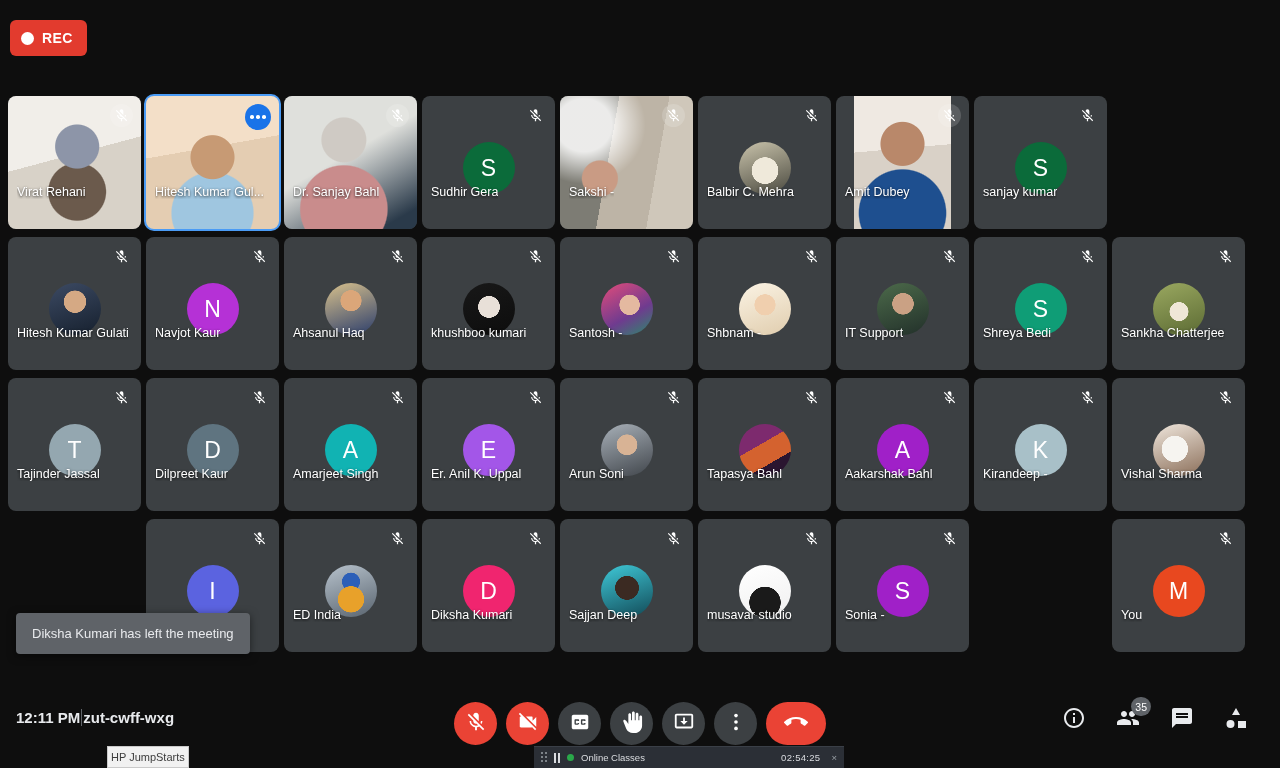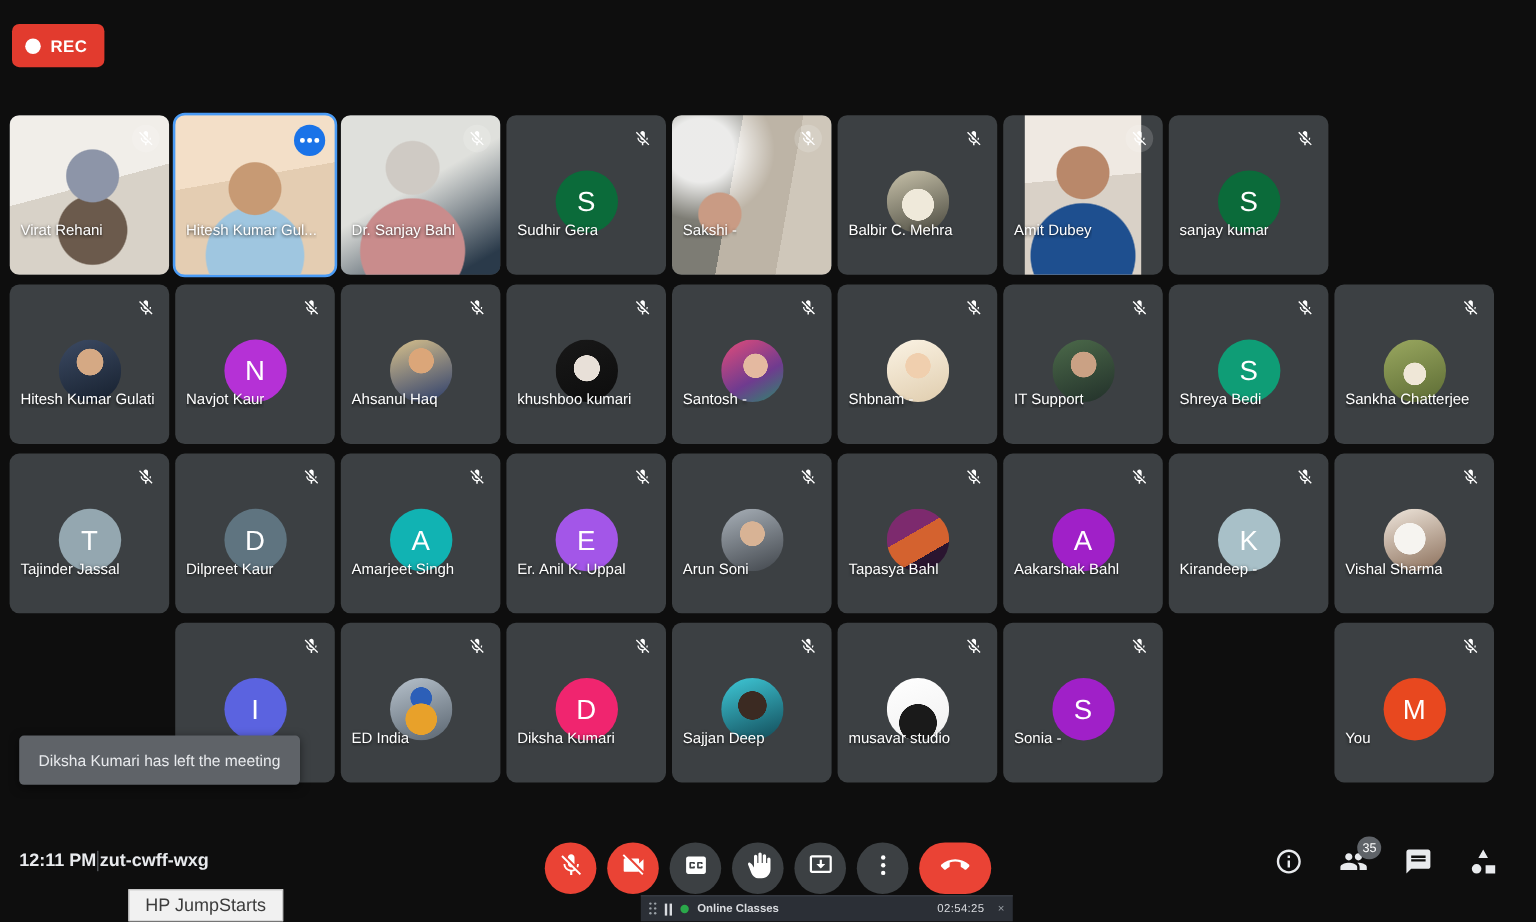--- a/index.html
+++ b/index.html
@@ -165,31 +165,31 @@
     background: #2b2f36; border-top: 1px solid #3a3f47;
     display: flex; align-items: center; gap: 7px;
     padding: 0 7px; z-index: 40;
     color: #dadce0; font-size: 9.5px;
   }
   .strip-grip { width: 6px; height: 11px; display:grid; grid-template-columns:1fr 1fr; gap:1.5px; }
   .strip-grip i { width:2px; height:2px; background:#9aa0a6; border-radius:50%; display:block;}
   .strip-pause { display:flex; gap:2px; }
   .strip-pause i { width:2px; height:10px; background:#dadce0; display:block; }
   .strip-dot { width:7px; height:7px; border-radius:50%; background:#2aa84a; }
-  .strip-title { flex: 1; font-weight: bold; }
+  .strip-title { flex: 1; font-weight: normal; }
   .strip-time { letter-spacing: .3px; }
   .strip-x { color:#9aa0a6; padding-left:4px; }
 
   
   .hp-tip {
     position: absolute; left: 107px; bottom: 0;
     background: #f1f1f1; color: #3c3c3c;
     border: 1px solid #c9c9c9;
-    font-size: 15px;
-    padding: 4px 13px;
+    font-size: 11px;
+    padding: 4px 3px;
     z-index: 40;
   }
 </style>
 </head>
 <body>
 
 <div id="app">
 
   <div class="rec-badge">
     <span class="rec-dot"></span>

